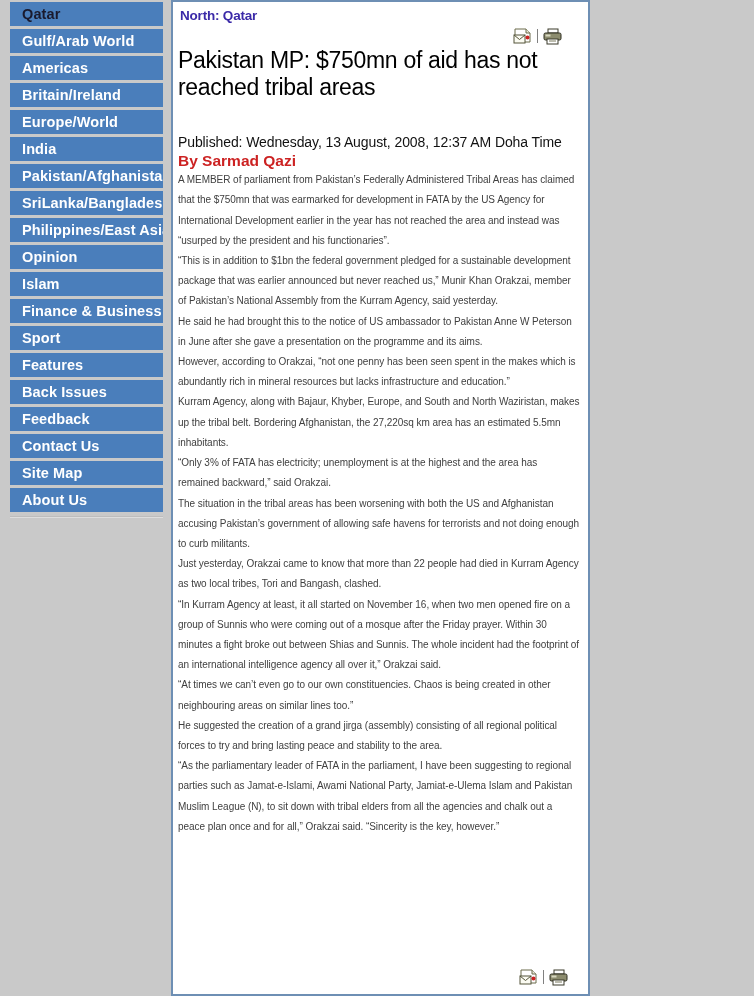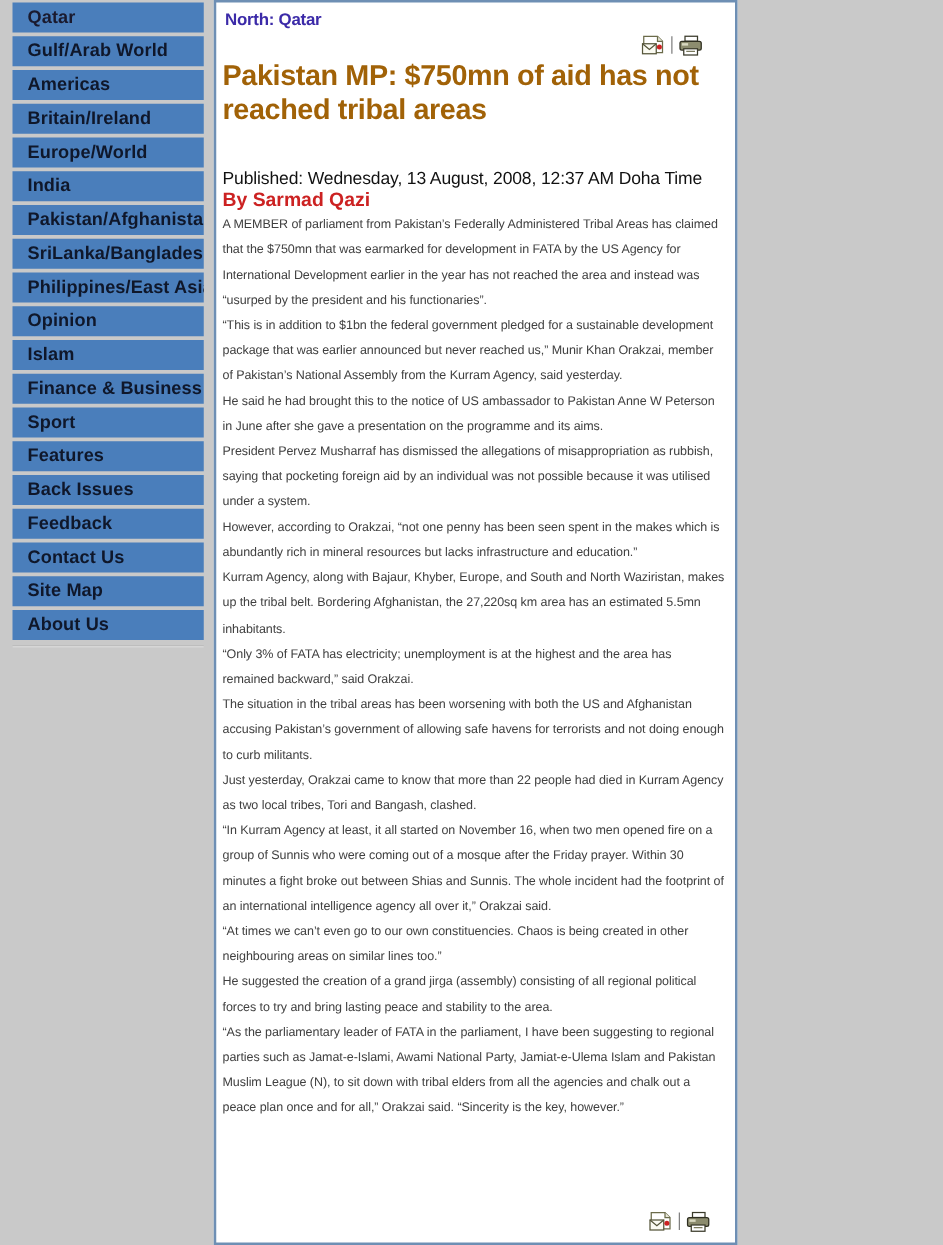--- a/index.html
+++ b/index.html
@@ -35,21 +35,21 @@
     margin: 0;
     padding: 0;
   }
   .nav-item {
     display: block;
     height: 24px;
     line-height: 24px;
     margin: 0 8px 3px 10px;
     padding: 0 0 0 12px;
     background: #4a7ebb;
-    color: #0f172a;
+    color: #ffffff;
     font-size: 14.5px;
     font-weight: bold;
     letter-spacing: 0.1px;
     white-space: nowrap;
     overflow: hidden;
     cursor: pointer;
     box-sizing: border-box;
   }
   .nav-item.active {
     color: #1a1a2e;
@@ -108,22 +108,22 @@
   .icon-btn {
     width: 19px;
     height: 17px;
     display: inline-block;
     cursor: pointer;
     line-height: 0;
   }
 
   .headline {
     font-size: 23px;
-    font-weight: bold;
-    color: #a16207;
+    font-weight: normal;
+    color: #000000;
     line-height: 1.18;
     margin: 0;
     padding: 0 2px 0 3px;
     letter-spacing: -0.3px;
   }
   .published {
     font-size: 14px;
     color: #111111;
     padding: 5px 0 0 3px;
     letter-spacing: -0.1px;
@@ -206,21 +206,20 @@
       </div>
 
       <h1 class="headline">Pakistan MP: $750mn of aid has not reached tribal areas</h1>
       <div class="published">Published: Wednesday, 13 August, 2008, 12:37 AM Doha Time</div>
       <a class="byline">By Sarmad Qazi</a>
 
       <div class="article" id="article-body">
           <p>A MEMBER of parliament from Pakistan’s Federally Administered Tribal Areas has claimed that the $750mn that was earmarked for development in FATA by the US Agency for International Development earlier in the year has not reached the area and instead was “usurped by the president and his functionaries”.</p>
           <p>“This is in addition to $1bn the federal government pledged for a sustainable development package that was earlier announced but never reached us,” Munir Khan Orakzai, member of Pakistan’s National Assembly from the Kurram Agency, said yesterday.</p>
           <p>He said he had brought this to the notice of US ambassador to Pakistan Anne W Peterson in June after she gave a presentation on the programme and its aims.</p>
-          <p>President Pervez Musharraf has dismissed the allegations of misappropriation as rubbish, saying that pocketing foreign aid by an individual was not possible because it was utilised under a system.</p>
           <p>However, according to Orakzai, “not one penny has been seen spent in the makes which is abundantly rich in mineral resources but lacks infrastructure and education.”</p>
           <p>Kurram Agency, along with Bajaur, Khyber, Europe, and South and North Waziristan, makes up the tribal belt. Bordering Afghanistan, the 27,220sq km area has an estimated 5.5mn inhabitants.</p>
           <p>“Only 3% of FATA has electricity; unemployment is at the highest and the area has remained backward,” said Orakzai.</p>
           <p>The situation in the tribal areas has been worsening with both the US and Afghanistan accusing Pakistan’s government of allowing safe havens for terrorists and not doing enough to curb militants.</p>
           <p>Just yesterday, Orakzai came to know that more than 22 people had died in Kurram Agency as two local tribes, Tori and Bangash, clashed.</p>
           <p>“In Kurram Agency at least, it all started on November 16, when two men opened fire on a group of Sunnis who were coming out of a mosque after the Friday prayer. Within 30 minutes a fight broke out between Shias and Sunnis. The whole incident had the  footprint of an international intelligence agency all over it,” Orakzai said.</p>
           <p>“At times we can’t even go to our own constituencies. Chaos is being created in other neighbouring areas on similar lines too.”</p>
           <p>He suggested the creation of a grand jirga (assembly) consisting of all regional political forces to try and bring lasting peace and stability to the area.</p>
           <p>“As the parliamentary leader of FATA in the parliament, I have been suggesting to regional parties such as Jamat-e-Islami, Awami National Party, Jamiat-e-Ulema Islam and  Pakistan Muslim League (N), to sit down with tribal elders from all the agencies and chalk out a peace plan once and for all,” Orakzai said.  “Sincerity is the key, however.”</p>
         </div>

